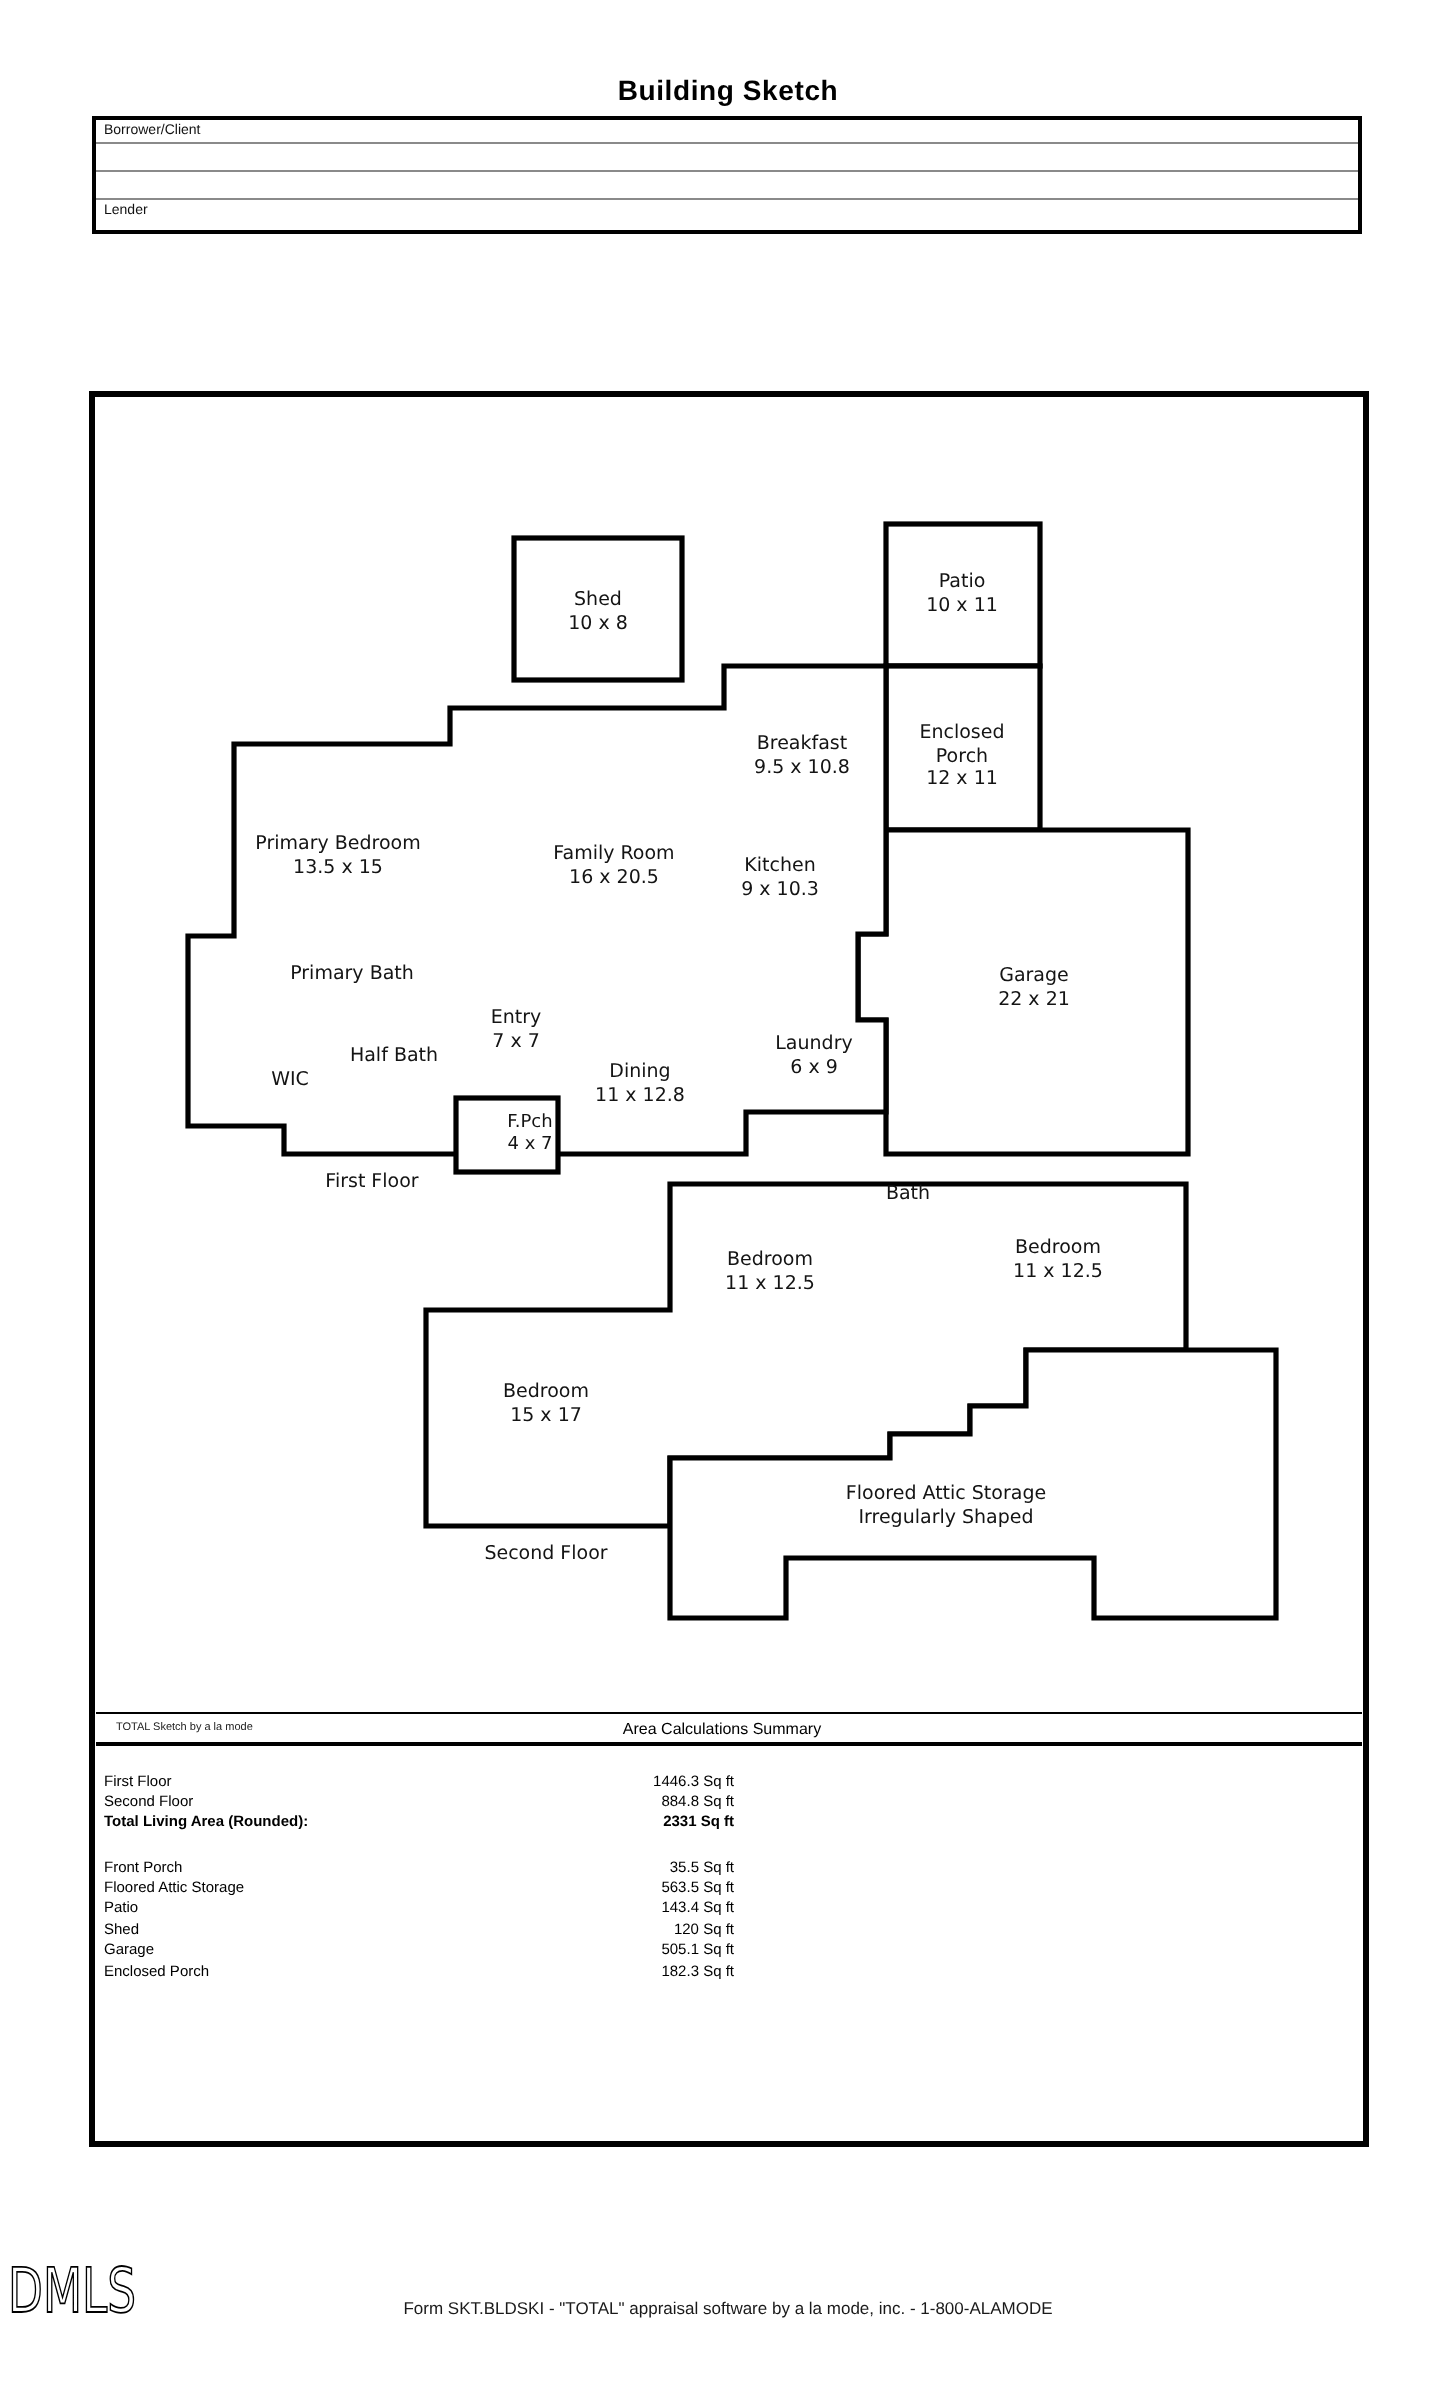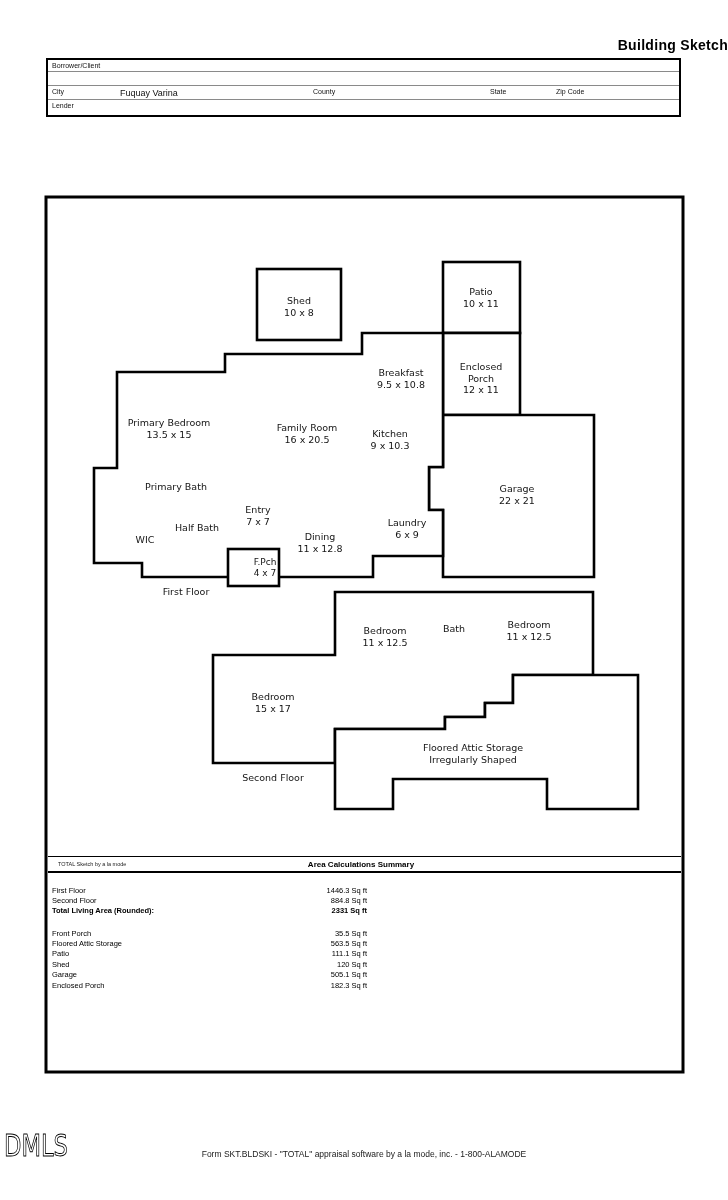--- a/index.html
+++ b/index.html
@@ -1,20 +1,20 @@
 <!DOCTYPE html>
 <html><head>
 <meta charset="utf-8">
 <style>
   html,body{margin:0;padding:0;background:#fff;}
   .page{position:relative;width:728px;height:1200px;background:#fff;overflow:hidden;
         font-family:"Liberation Sans",sans-serif;color:#000;}
 
   
-  .doc-title{position:absolute;top:37px;left:0;width:728px;text-align:right;
+  .doc-title{position:absolute;top:37px;left:0;width:728px;text-align:center;
              font-size:14px;font-weight:bold;letter-spacing:.3px;}
 
   
   .formbox{position:absolute;left:46px;top:58px;width:635px;height:59px;
            border:2px solid #000;box-sizing:border-box;}
   .frow{position:absolute;left:0;width:100%;}
   .fsep{position:absolute;left:0;width:100%;height:1px;background:#8a8a8a;}
   .flabel{position:absolute;left:4px;font-size:7px;color:#111;white-space:nowrap;}
   .fvalue{position:absolute;left:72px;font-size:9px;color:#111;white-space:nowrap;}
   .fcol{position:absolute;font-size:7px;color:#111;white-space:nowrap;}
@@ -30,21 +30,21 @@
   .rl.wrap{white-space:normal;width:70px;}
   .rl.small{font-size:9px;line-height:10.5px;margin-left:12px;}
   .floor-label{position:absolute;transform:translate(-50%,-50%);
       font-family:"DejaVu Sans",sans-serif;font-size:9.5px;color:#141414;white-space:nowrap;}
 
   
   .sum-topline{position:absolute;left:48px;top:856px;width:633px;height:1px;background:#000;}
   .sum-thickline{position:absolute;left:48px;top:871px;width:633px;height:2.2px;background:#000;}
   .sum-brand{position:absolute;left:58px;top:861px;font-size:5.5px;color:#222;white-space:nowrap;}
   .sum-title{position:absolute;left:46px;top:860px;width:630px;text-align:center;
-             font-size:8px;font-weight:bold;}
+             font-size:8px;font-weight:normal;}
   .band{position:absolute;left:48px;width:633px;height:10.5px;background:#c5c5c5;
         border-top:1px solid #4a4a4a;box-sizing:border-box;font-size:7.5px;font-weight:bold;
         line-height:10px;padding-left:4px;}
   .srow{position:absolute;left:52px;width:315px;height:10.4px;font-size:7.5px;line-height:10.4px;}
   .srow .sl{position:absolute;left:0;white-space:nowrap;}
   .srow .sv{position:absolute;right:0;white-space:nowrap;}
   .srow.total{font-weight:bold;}
 
   
   .footer-text{position:absolute;left:0;top:1149px;width:728px;text-align:center;
@@ -56,27 +56,20 @@
 <div class="page">
 
   <div class="doc-title">Building Sketch</div>
 
   <div class="formbox">
     <div class="frow" style="top:0;height:11px">
       <span class="flabel" style="top:2px">Borrower/Client</span>
     </div>
     <div class="fsep" style="top:11px"></div>
     <div class="fsep" style="top:25px"></div>
-    <div class="frow" style="top:25px;height:14px">
-      <span class="flabel" style="top:3px">City</span>
-      <span class="fvalue" style="top:3px">Fuquay Varina</span>
-      <span class="fcol" style="left:265px;top:3px">County</span>
-      <span class="fcol" style="left:442px;top:3px">State</span>
-      <span class="fcol" style="left:508px;top:3px">Zip Code</span>
-    </div>
     <div class="fsep" style="top:39px"></div>
     <div class="frow" style="top:39px;height:16px">
       <span class="flabel" style="top:3px">Lender</span>
     </div>
   </div>
 
   <svg class="plan" viewBox="0 0 728 1200">
 
     <rect x="46" y="197" width="637" height="875" fill="none" stroke="#000" stroke-width="3"></rect>
 
@@ -152,21 +145,21 @@
   <div class="rl small" style="left:253px;top:567px">
     <span class="rn">F.Pch</span>
     <span class="rd">4 x 7</span>
   </div>
   <div class="floor-label" style="left:186px;top:591px">First Floor</div>
 
   <div class="rl" style="left:385px;top:636px">
     <span class="rn">Bedroom</span>
     <span class="rd">11 x 12.5</span>
   </div>
-  <div class="rl" style="left:454px;top:629px">
+  <div class="rl" style="left:454px;top:597px">
     <span class="rn">Bath</span>
   </div>
   <div class="rl" style="left:529px;top:630px">
     <span class="rn">Bedroom</span>
     <span class="rd">11 x 12.5</span>
   </div>
   <div class="rl" style="left:273px;top:702px">
     <span class="rn">Bedroom</span>
     <span class="rd">15 x 17</span>
   </div>
@@ -197,21 +190,21 @@
   <div class="srow" style="top:928.5px">
     <span class="sl">Front Porch</span>
     <span class="sv">35.5 Sq ft</span>
   </div>
   <div class="srow" style="top:938.9px">
     <span class="sl">Floored Attic Storage</span>
     <span class="sv">563.5 Sq ft</span>
   </div>
   <div class="srow" style="top:949.3px">
     <span class="sl">Patio</span>
-    <span class="sv">111.1 Sq ft</span>
+    <span class="sv">143.4 Sq ft</span>
   </div>
   <div class="srow" style="top:959.7px">
     <span class="sl">Shed</span>
     <span class="sv">120 Sq ft</span>
   </div>
   <div class="srow" style="top:970.1px">
     <span class="sl">Garage</span>
     <span class="sv">505.1 Sq ft</span>
   </div>
   <div class="srow" style="top:980.5px">

